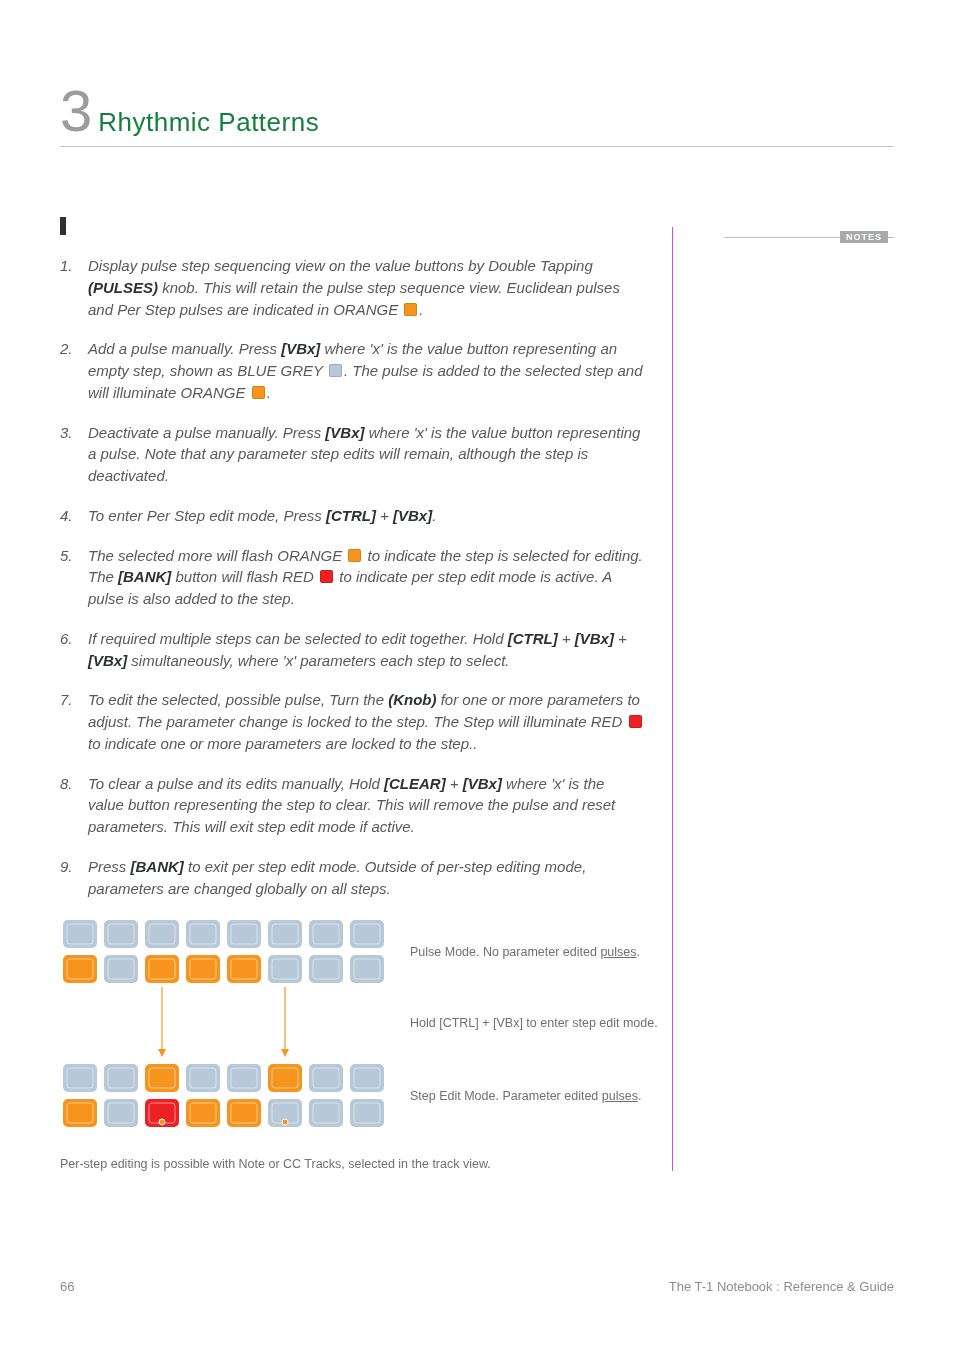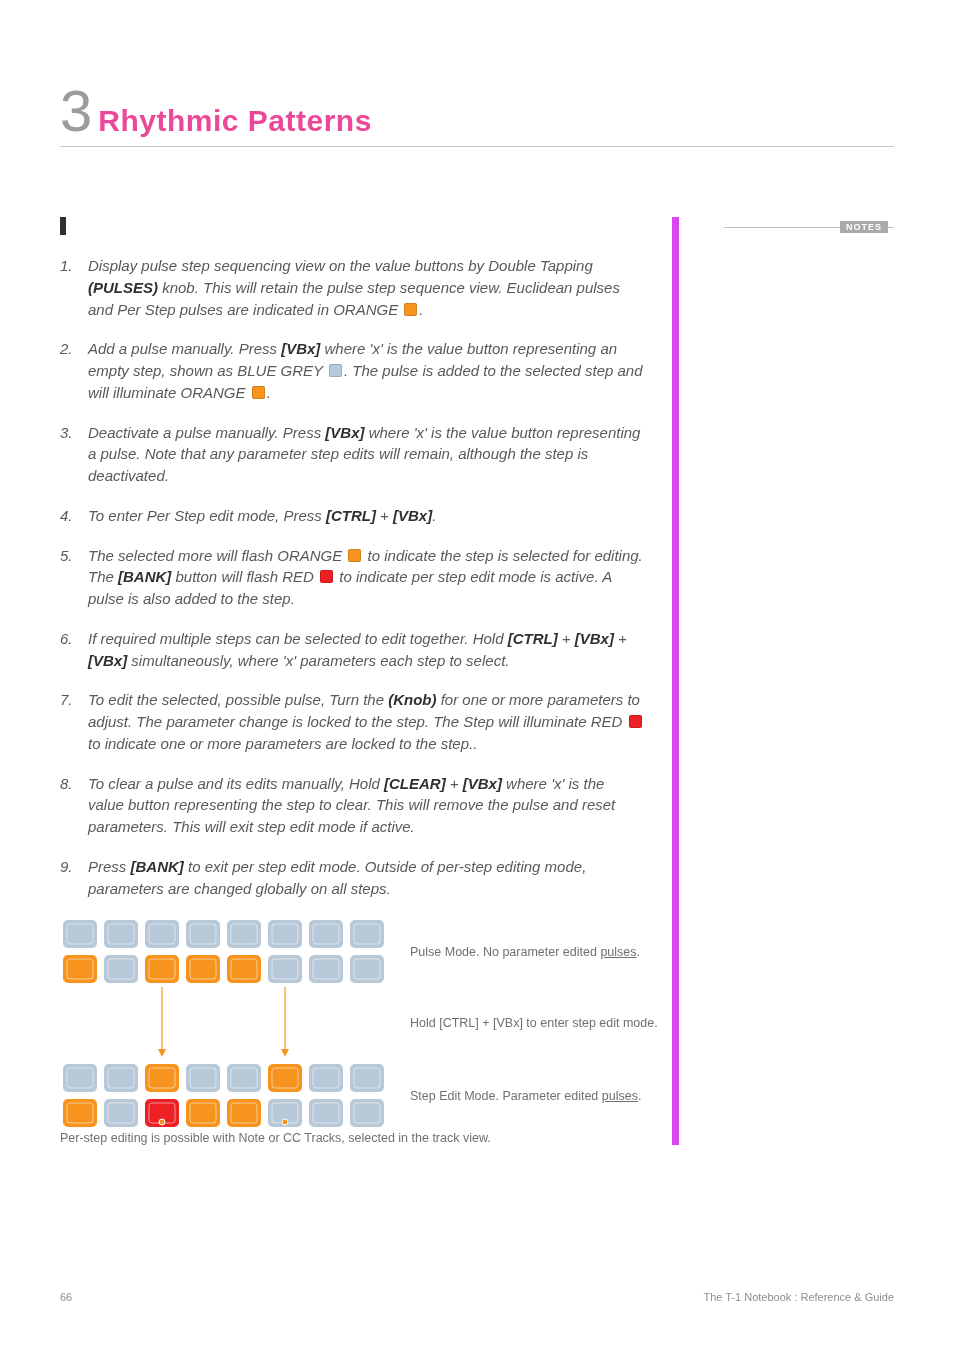--- a/index.html
+++ b/index.html
@@ -1,51 +1,51 @@
 <!DOCTYPE html>
 <html><head>
 <meta charset="utf-8">
 <style>
   * { box-sizing: border-box; margin: 0; padding: 0; }
   html, body { width: 954px; height: 1350px; background: #fff; font-family: Arial, Helvetica, sans-serif; color: #58595b; }
   .page { position: relative; width: 954px; height: 1350px; padding: 82px 60px 0 60px; }
   .chapter { display: flex; align-items: baseline; border-bottom: 1px solid #c5c6c7; padding-bottom: 6px; margin-bottom: 70px; }
   .chapter-num { font-size: 58px; font-weight: 400; color: #9b9c9e; line-height: 1; margin-right: 6px; }
-  .chapter-title { font-size: 30px; font-weight: 700; color: #ec4899; letter-spacing: 0.5px; }
+  .chapter-title { font-size: 26px; font-weight: 400; color: #15803d; letter-spacing: 0.5px; }
   .columns { display: flex; }
   .main { width: 612px; padding-right: 28px; }
-  .notescol { flex: 1; border-left: 7px solid #d946ef; position: relative; }
+  .notescol { flex: 1; border-left: 1px solid #d946ef; position: relative; margin-top: 10px; }
   .notes-label { position: absolute; top: 4px; right: 0; display: flex; align-items: center; }
   .notes-line { width: 120px; height: 1px; background: #bfc0c2; display: inline-block; }
   .notes-text { background: #a8aaab; color: #fff; font-size: 9px; font-weight: bold; letter-spacing: 1px; padding: 1px 6px; margin-left: -4px; }
   .notes-dash { width: 6px; height: 1px; background: #bfc0c2; display: inline-block; }
   .subhead { display: flex; align-items: center; margin-bottom: 20px; }
   .subhead-bar { width: 6px; height: 18px; background: #2e3133; margin-right: 10px; }
   .subhead-text { font-size: 15px; letter-spacing: 0.5px; color: #58595b; }
   ol.steps { list-style: none; counter-reset: step; font-style: italic; }
   ol.steps > li { counter-increment: step; position: relative; padding-left: 28px; font-size: 15px; line-height: 1.45; margin-bottom: 18px; color: #58595b; }
   ol.steps > li::before { content: counter(step) "."; position: absolute; left: 0; top: 0; }
   .kw { color: #2e3133; font-weight: 600; }
   .swatch { display: inline-block; width: 13px; height: 13px; border-radius: 2px; margin: 0 2px; vertical-align: -1px; border: 1px solid rgba(0,0,0,0.15); }
   .sw-orange { background: #f7941e; }
   .sw-bluegrey { background: #b7c9d8; }
   .sw-red { background: #ed2024; }
 
   .diagram { margin-top: 14px; }
   .pair { display: flex; align-items: center; text-align: center; }
   .pair .label { font-size: 12.5px; color: #6f7072; margin-left: 18px; line-height: 1.35; }
   .underline { text-decoration: underline; }
-  .footnote { font-size: 12.5px; color: #6f7072; }
+  .footnote { font-size: 12.5px; color: #6f7072; margin-top: 26px; }
 
   svg.grid { display: block; }
   .arrow-line { stroke: #f7941e; stroke-width: 1.2; fill: none; }
   .arrow-head { fill: #f7941e; }
   .dot { fill: #f7941e; stroke: #fff; stroke-width: 1; }
 
-  .footer { position: absolute; bottom: 47px; left: 60px; right: 60px; display: flex; justify-content: space-between; font-size: 11px; color: #8d8e90; margin-top: 18px; }
+  .footer { position: absolute; bottom: 56px; left: 60px; right: 60px; display: flex; justify-content: space-between; font-size: 13px; color: #8d8e90; margin-top: 18px; }
 </style>
 </head>
 <body>
 
 <div class="page">
 
   <div class="chapter">
     <span class="chapter-num">3</span>
     <span class="chapter-title">Rhythmic Patterns</span>
   </div>

